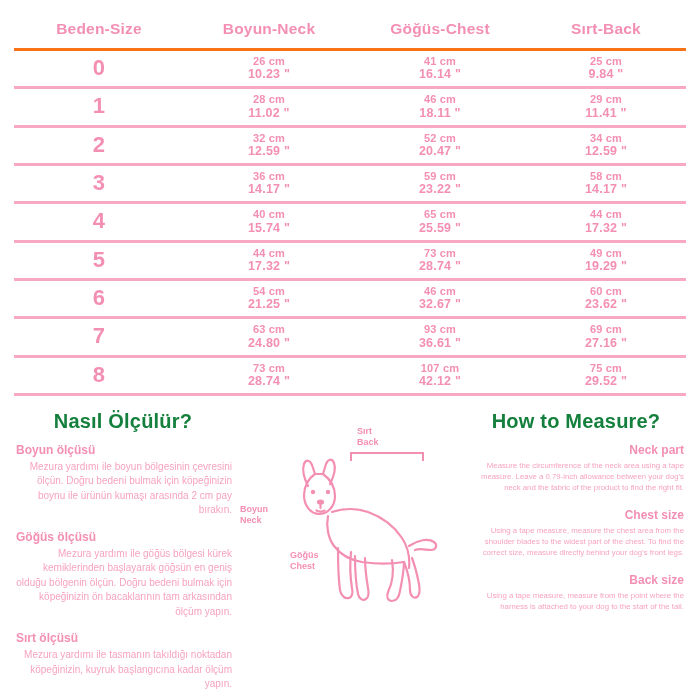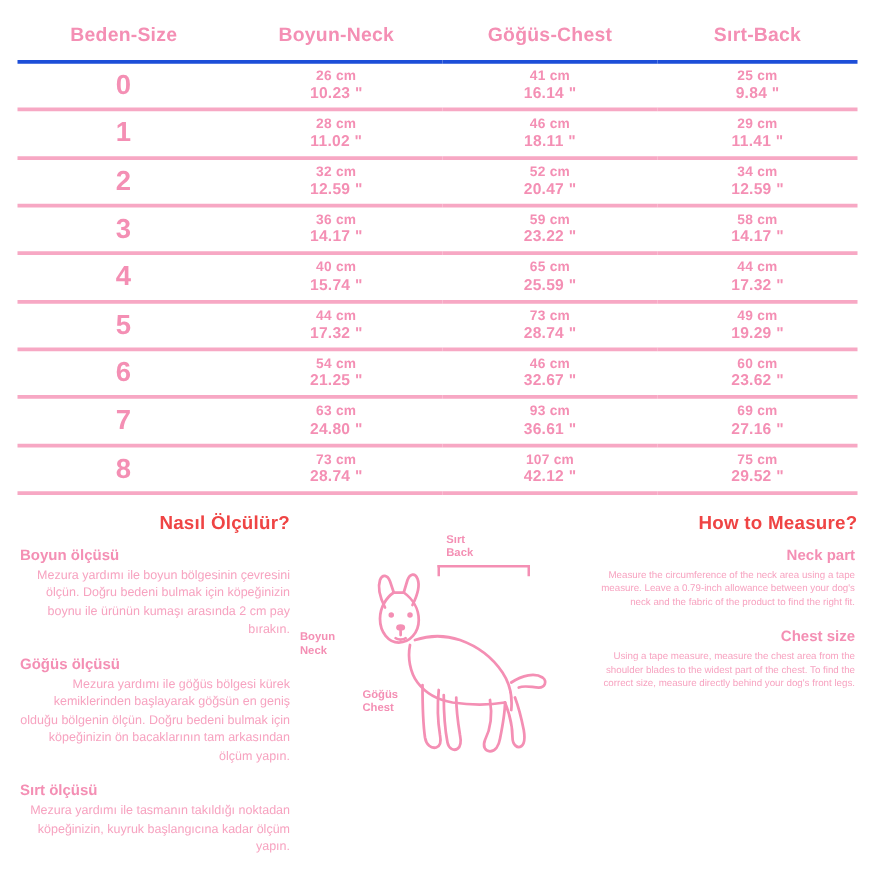--- a/index.html
+++ b/index.html
@@ -34,21 +34,21 @@
   table.size-table col.c-chest { width: 172px; }
   table.size-table col.c-back  { width: 160px; }
 
   thead th {
     font-size: 15.5px;
     font-weight: bold;
     color: #f48fb4;
     letter-spacing: 0.2px;
     padding: 8px 0 10px 0;
     text-align: center;
-    border-bottom: 3px solid #1d4ed8;
+    border-bottom: 3px solid #f97316;
   }
   thead th.first { text-align: center; }
 
   tbody td {
     border-bottom: 3px solid #f7a8c4;
     padding: 4px 0 5px 0;
     text-align: center;
     vertical-align: middle;
   }
   tbody tr:last-child td { border-bottom: 3px solid #f7a8c4; }
@@ -87,24 +87,24 @@
   }
   .col-mid {
     width: 216px;
     box-sizing: border-box;
     position: relative;
   }
   .col-left { padding-right: 10px; }
   .col-right { padding-left: 8px; }
 
   .sec-title {
-    font-size: 15px;
-    font-weight: bold;
-    color: #ef4444;
-    text-align: right;
+    font-size: 20px;
+    font-weight: bold;
+    color: #15803d;
+    text-align: center;
     margin-bottom: 10px;
     letter-spacing: 0.2px;
   }
   .sub-title {
     font-size: 12px;
     font-weight: bold;
     color: #f48fb4;
     margin: 0 0 3px 2px;
   }
   .sub-title.right {
@@ -376,16 +376,20 @@
       <div class="blk-right">
         <div class="sub-title right">Neck part</div>
         <div class="body-text right">Measure the circumference of the neck area using a tape measure. Leave a 0.79-inch allowance between your dog's neck and the fabric of the product to find the right fit.</div>
       </div>
 
       <div class="blk-right">
         <div class="sub-title right">Chest size</div>
         <div class="body-text right">Using a tape measure, measure the chest area from the shoulder blades to the widest part of the chest. To find the correct size, measure directly behind your dog's front legs.</div>
       </div>
 
+      <div class="blk-right">
+        <div class="sub-title right">Back size</div>
+        <div class="body-text right">Using a tape measure, measure from the point where the harness is attached to your dog to the start of the tail.</div>
+      </div>
     </div>
 
   </div>
 </div>
 
 </body></html>

